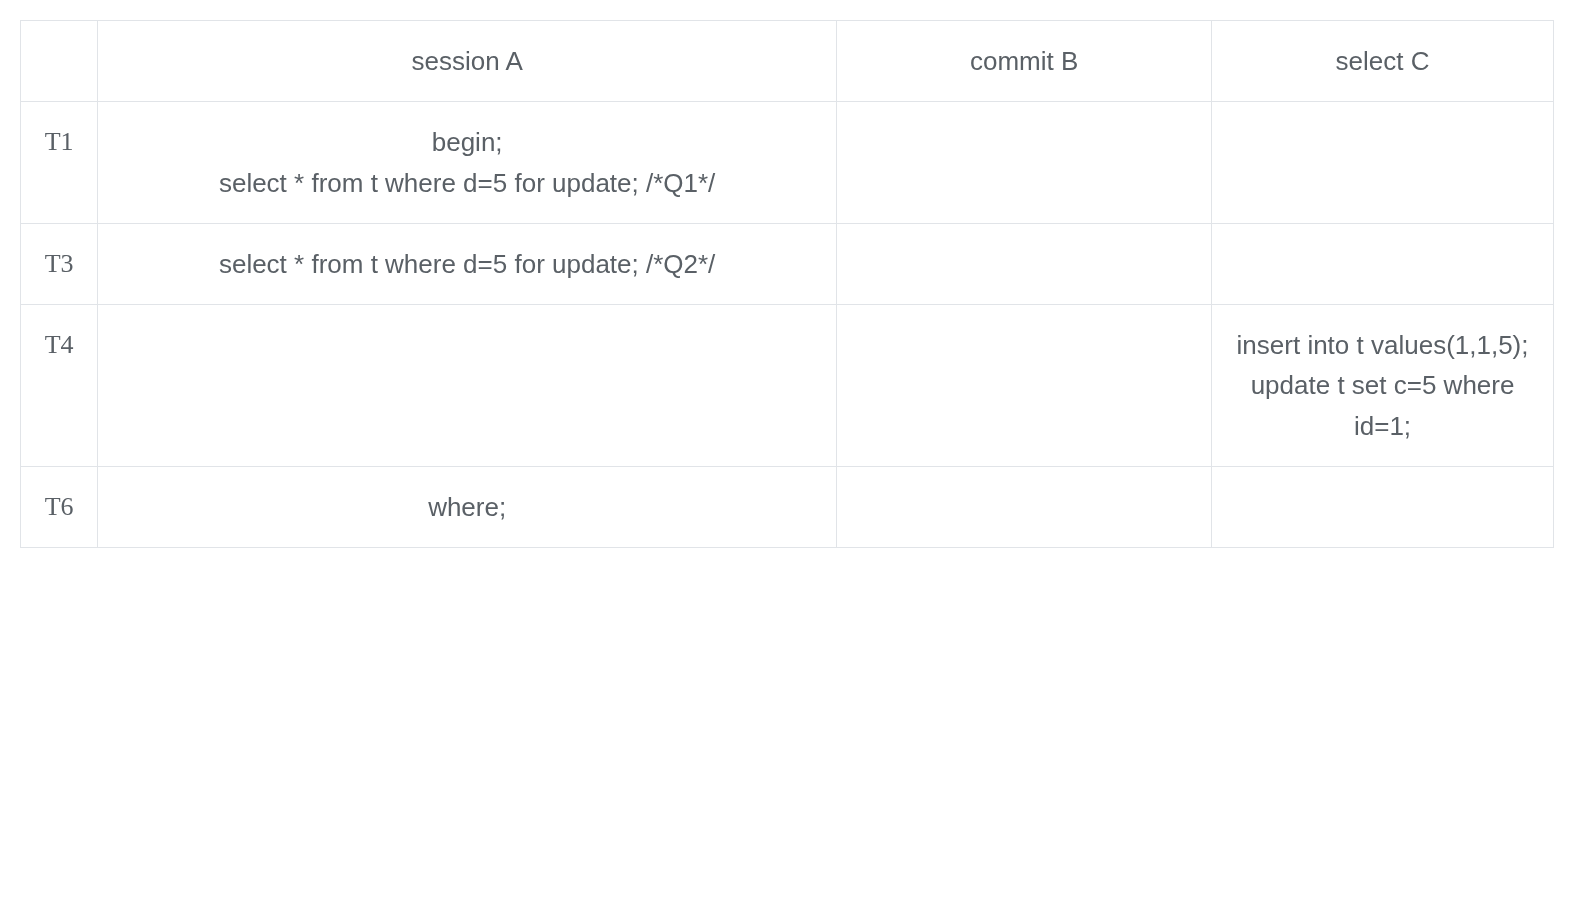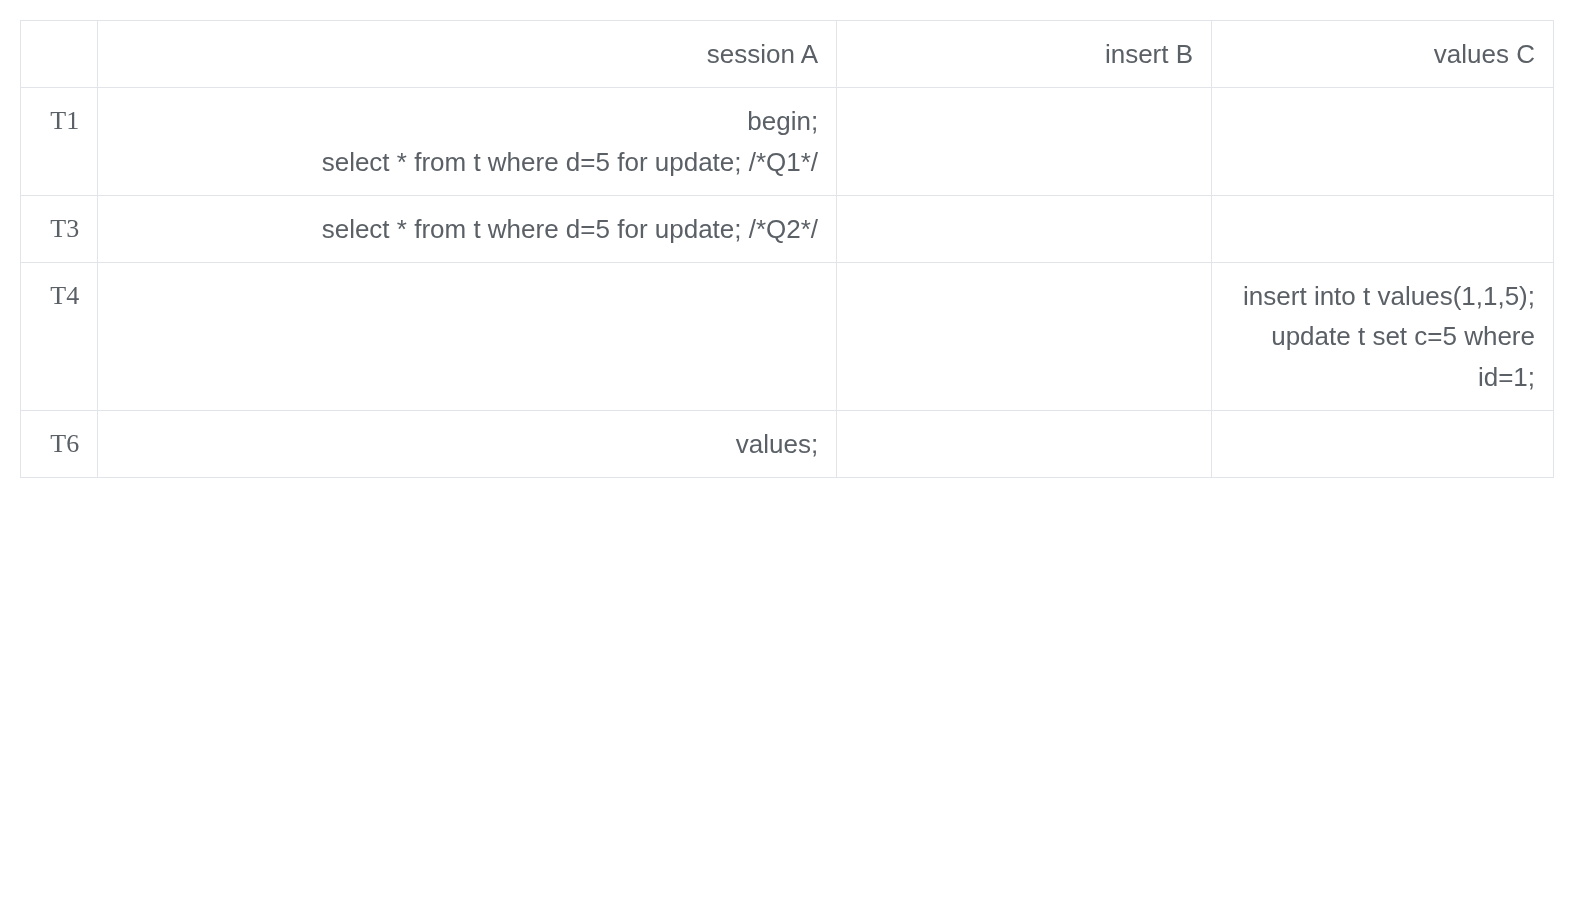--- a/index.html
+++ b/index.html
@@ -11,22 +11,22 @@
     font-family: -apple-system, BlinkMacSystemFont, "Segoe UI", Helvetica, Arial, sans-serif;
     background: #ffffff;
   }
   table {
     border-collapse: collapse;
     width: 100%;
     max-width: 1534px;
   }
   th, td {
     border: 1px solid #e1e4e8;
-    padding: 13px 18px;
-    text-align: right;
+    padding: 20px 18px;
+    text-align: center;
     vertical-align: top;
     font-size: 26px;
     color: #5a6066;
     font-weight: 400;
     line-height: 1.55;
     white-space: pre-line;
   }
   td.time-col {
     width: 70px;
     white-space: nowrap;
@@ -47,22 +47,22 @@
   }
 </style>
 </head>
 <body>
 
 <table>
   <thead>
     <tr>
       <th class="corner"></th>
       <th class="session-a">session A</th>
-      <th class="session-b">insert B</th>
-      <th class="session-c">values C</th>
+      <th class="session-b">commit B</th>
+      <th class="session-c">select C</th>
     </tr>
   </thead>
   <tbody>
     <tr>
       <td class="time-col">T1</td>
       <td class="session-a">begin;
 select * from t where d=5 for update; /*Q1*/</td>
       <td class="session-b"></td>
       <td class="session-c"></td>
     </tr>
@@ -74,18 +74,18 @@
     </tr>
     <tr>
       <td class="time-col">T4</td>
       <td class="session-a"></td>
       <td class="session-b"></td>
       <td class="session-c">insert into t values(1,1,5);
 update t set c=5 where id=1;</td>
     </tr>
     <tr>
       <td class="time-col">T6</td>
-      <td class="session-a">values;</td>
+      <td class="session-a">where;</td>
       <td class="session-b"></td>
       <td class="session-c"></td>
     </tr>
   </tbody>
 </table>
 
 </body></html>

